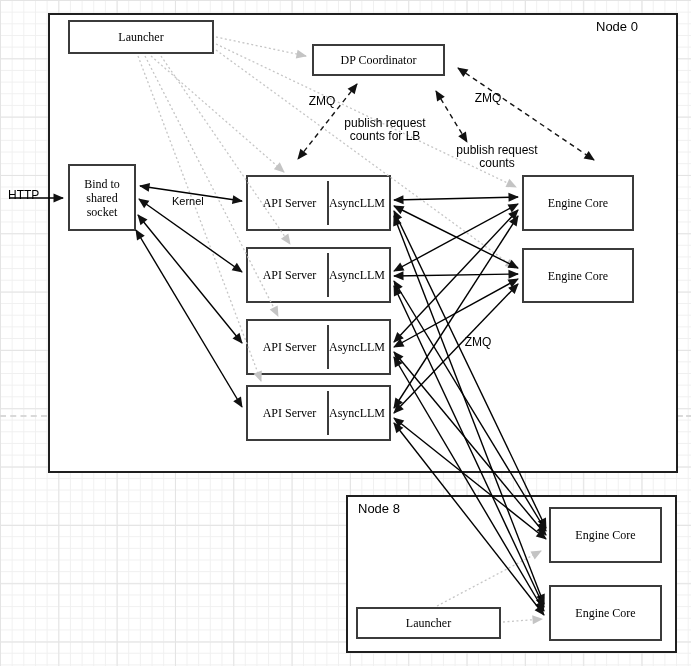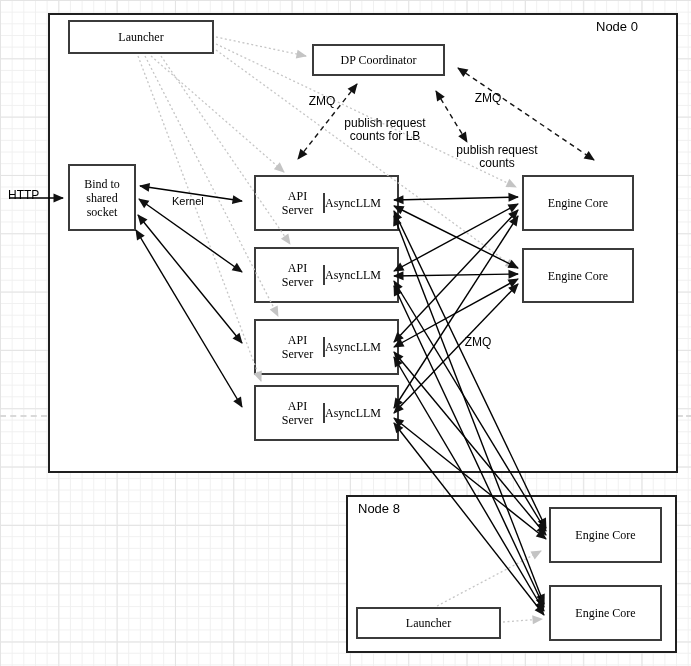--- a/index.html
+++ b/index.html
@@ -13,21 +13,21 @@
       linear-gradient(to bottom,#f0f0f0 1px,transparent 1px);
     background-size:58.33px 58.33px,58.33px 58.33px,11.67px 11.67px,11.67px 11.67px;
   }
   *{box-sizing:border-box;}
   .node{position:absolute;background:#ffffff;border:2px solid #1f1f1f;z-index:1;}
   .box{
     position:absolute;background:#ffffff;border:2px solid #3b3b3b;z-index:2;
     display:flex;align-items:center;justify-content:center;
     font-size:12px;line-height:14px;text-align:center;white-space:pre-line;font-family:Liberation Serif, serif;
   }
-  .split{padding:16px;margin-left:8px;}
+  .split{padding:4px;}
   .split .cell{height:100%;display:flex;align-items:center;justify-content:center;font-size:12px;}
   .cell-api{width:77px;}
   .cell-async{flex:1;border-left:2px solid #3b3b3b;}
   .flabel{
     position:absolute;z-index:6;font-size:12px;line-height:13px;
     text-align:center;white-space:pre-line;
   }
   .flabel.small{font-size:11px;}
   .node-title{position:absolute;z-index:6;font-size:13px;}
   #edges{position:absolute;left:0;top:0;z-index:5;pointer-events:none;}

